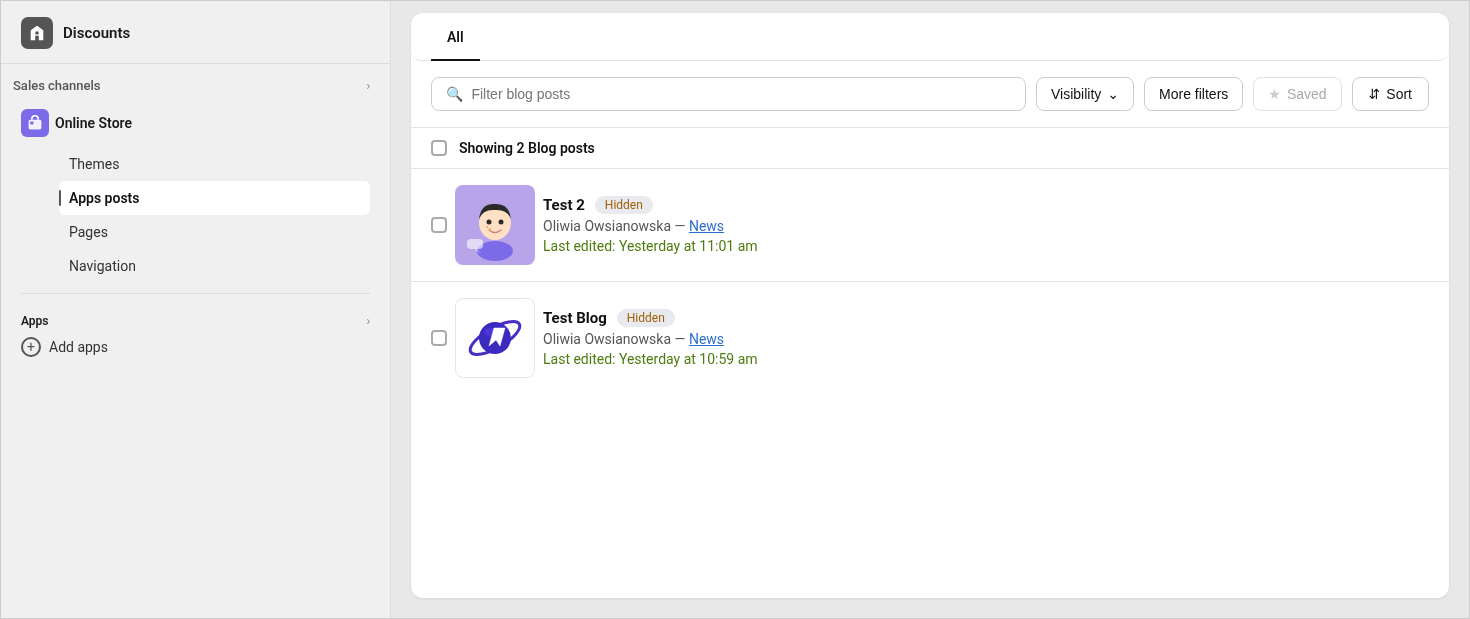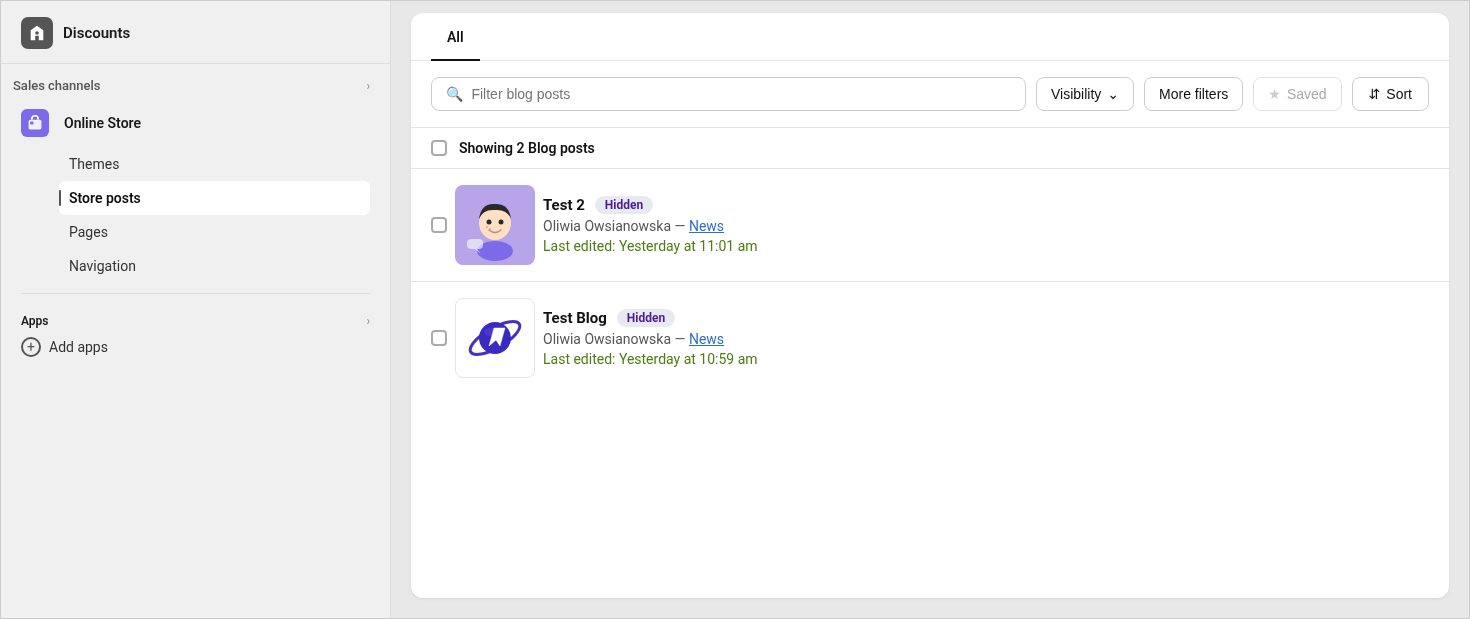--- a/index.html
+++ b/index.html
@@ -69,21 +69,21 @@
     }
 
     .chevron-icon {
       color: #888;
       font-size: 12px;
     }
 
     .online-store-item {
       display: flex;
       align-items: center;
-      gap: 15px;
+      gap: 6px;
       padding: 10px 20px;
       cursor: pointer;
     }
 
     .online-store-icon {
       width: 28px;
       height: 28px;
       background: #7c6ae8;
       border-radius: 6px;
       display: flex;
@@ -194,20 +194,21 @@
       overflow: hidden;
       box-shadow: 0 1px 3px rgba(0,0,0,0.08);
     }
 
     
     .tabs-bar {
       padding: 0 20px;
       border-bottom: 1px solid #e5e5e5;
       display: flex;
       align-items: flex-end;
+      border-radius: 10px;
     }
 
     .tab {
       padding: 16px 16px 14px 16px;
       font-size: 14px;
       font-weight: 500;
       color: #888;
       cursor: pointer;
       border-bottom: 2px solid transparent;
       margin-bottom: -1px;
@@ -373,25 +374,25 @@
     }
 
     .post-title {
       font-size: 15px;
       font-weight: 700;
       color: #111;
     }
 
     .hidden-badge {
       background: #e8eaef;
-      color: #4c1d95;
+      color: #a16207;
       border-radius: 20px;
       padding: 2px 10px;
       font-size: 12px;
-      font-weight: 700;
+      font-weight: 400;
     }
 
     .post-author {
       font-size: 14px;
       color: #555;
     }
 
     .post-author a {
       color: #2c6ecb;
       text-decoration: underline;
@@ -446,21 +447,21 @@
       </svg>
     </div>
     <span class="online-store-label">Online Store</span>
   </div>
 
   <div class="sub-nav">
     <div class="sub-nav-item">
       <span>Themes</span>
     </div>
     <div class="sub-nav-item active">
-      <span>Store posts</span>
+      <span>Apps posts</span>
     </div>
     <div class="sub-nav-item">
       <span>Pages</span>
     </div>
     <div class="sub-nav-item">
       <span>Navigation</span>
     </div>
   </div>
 
   <div class="sidebar-divider"></div>

